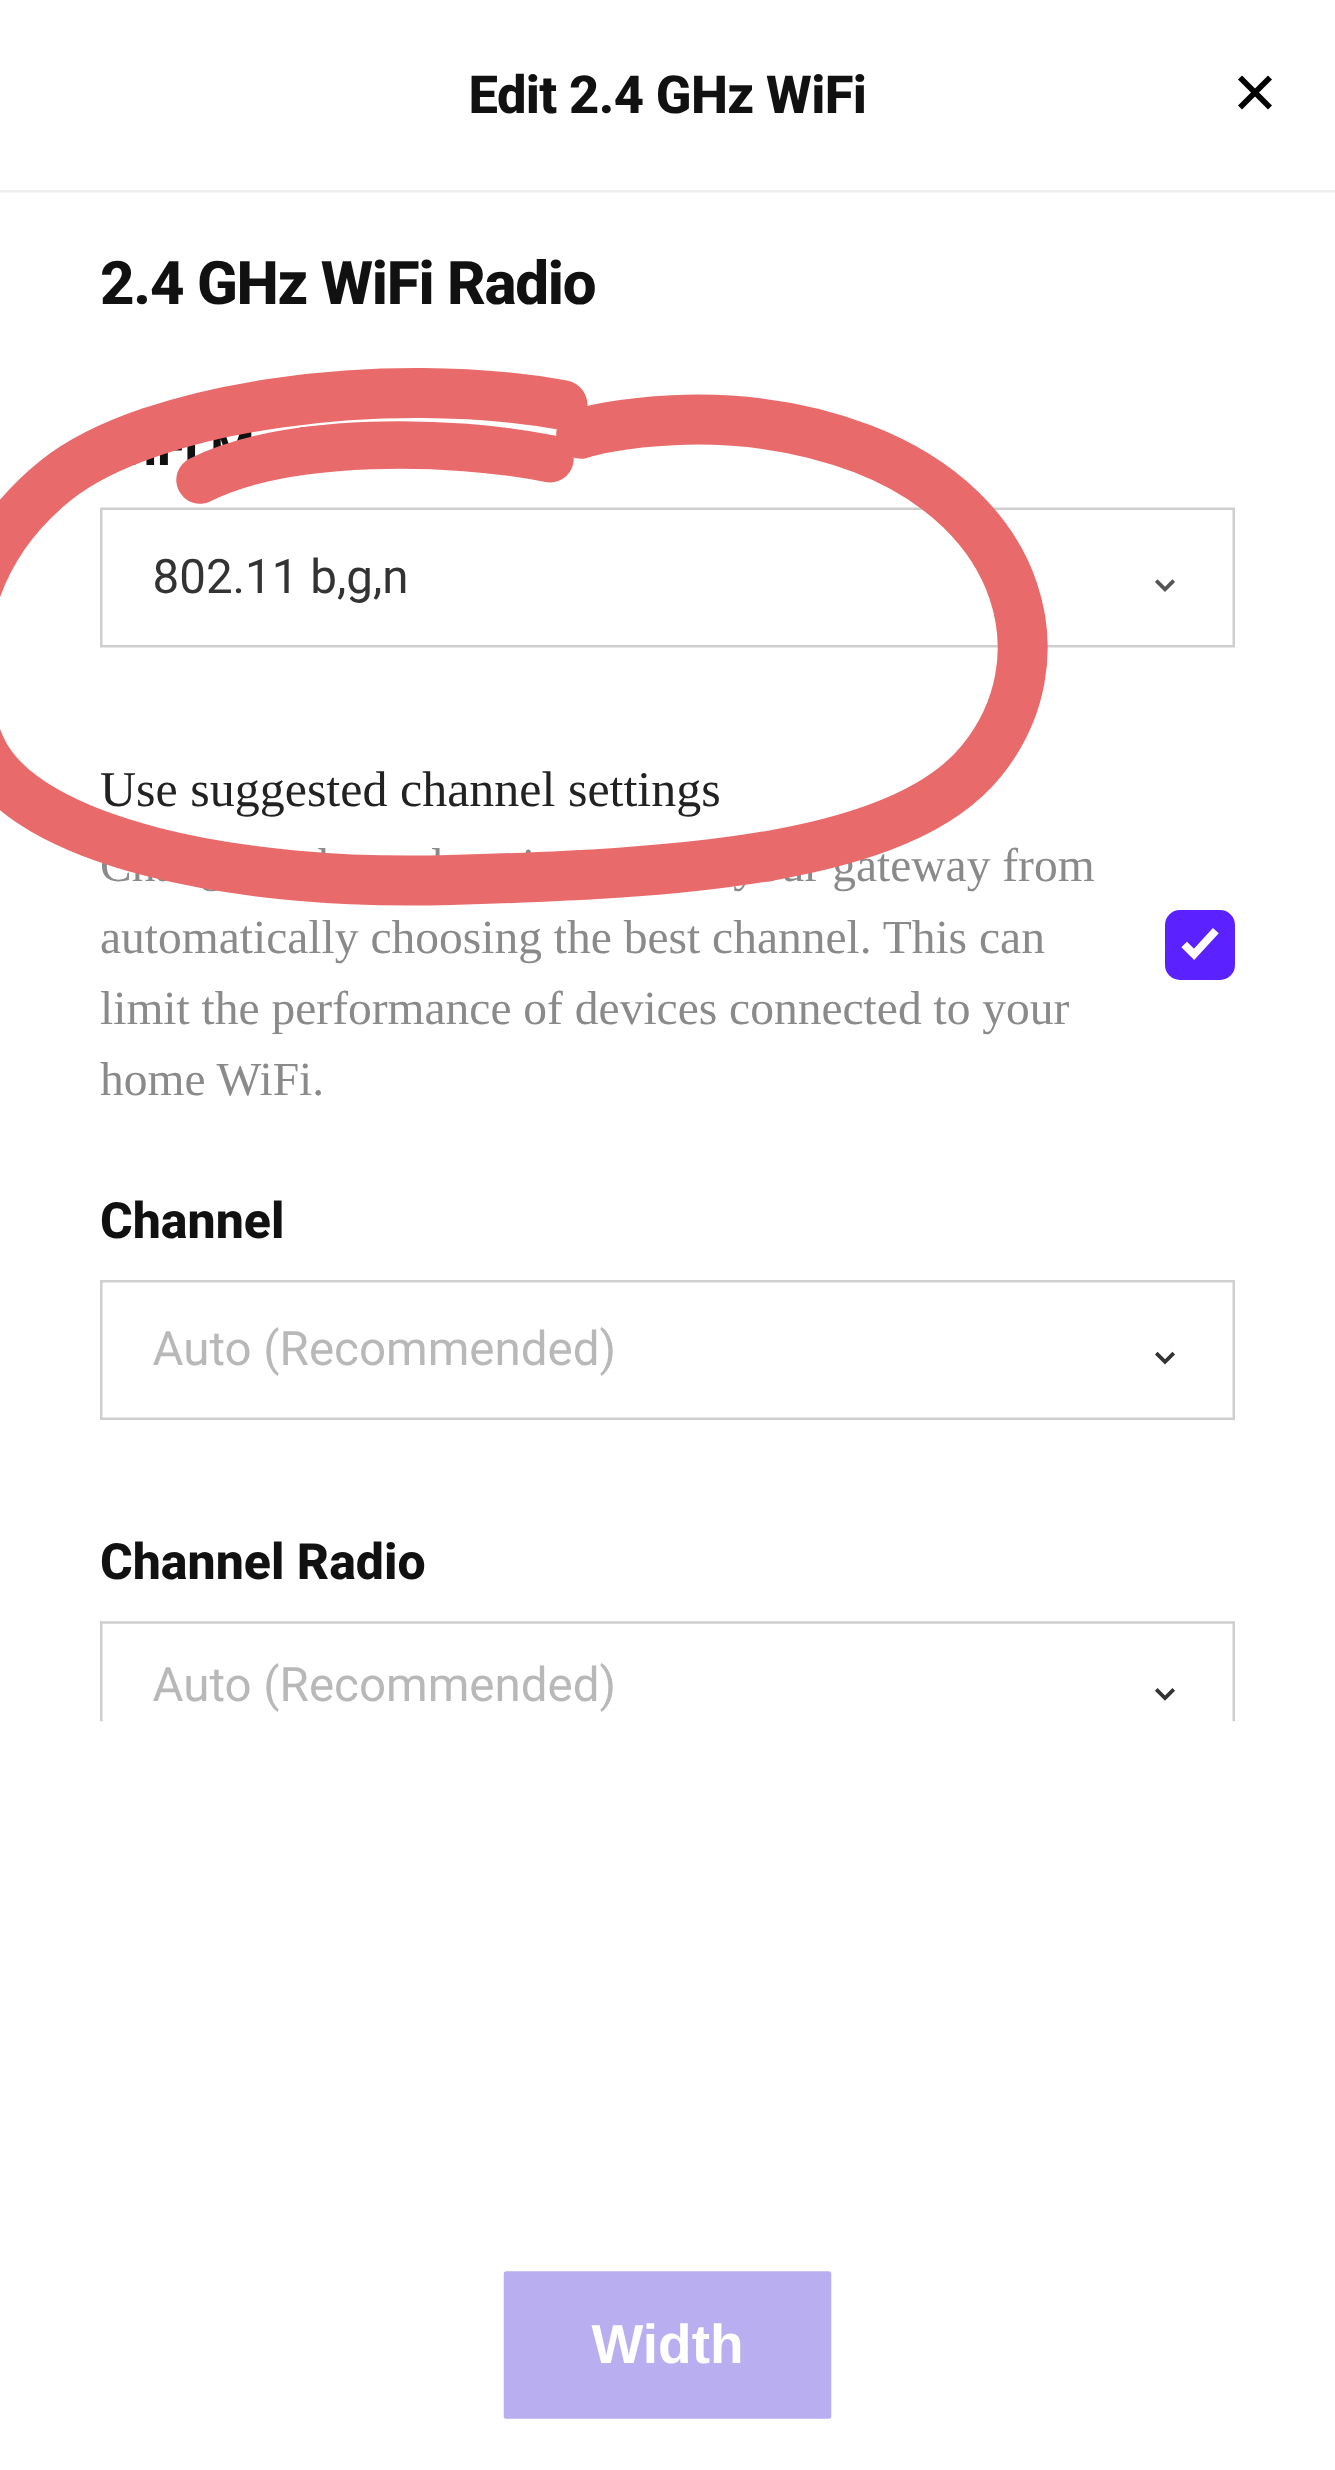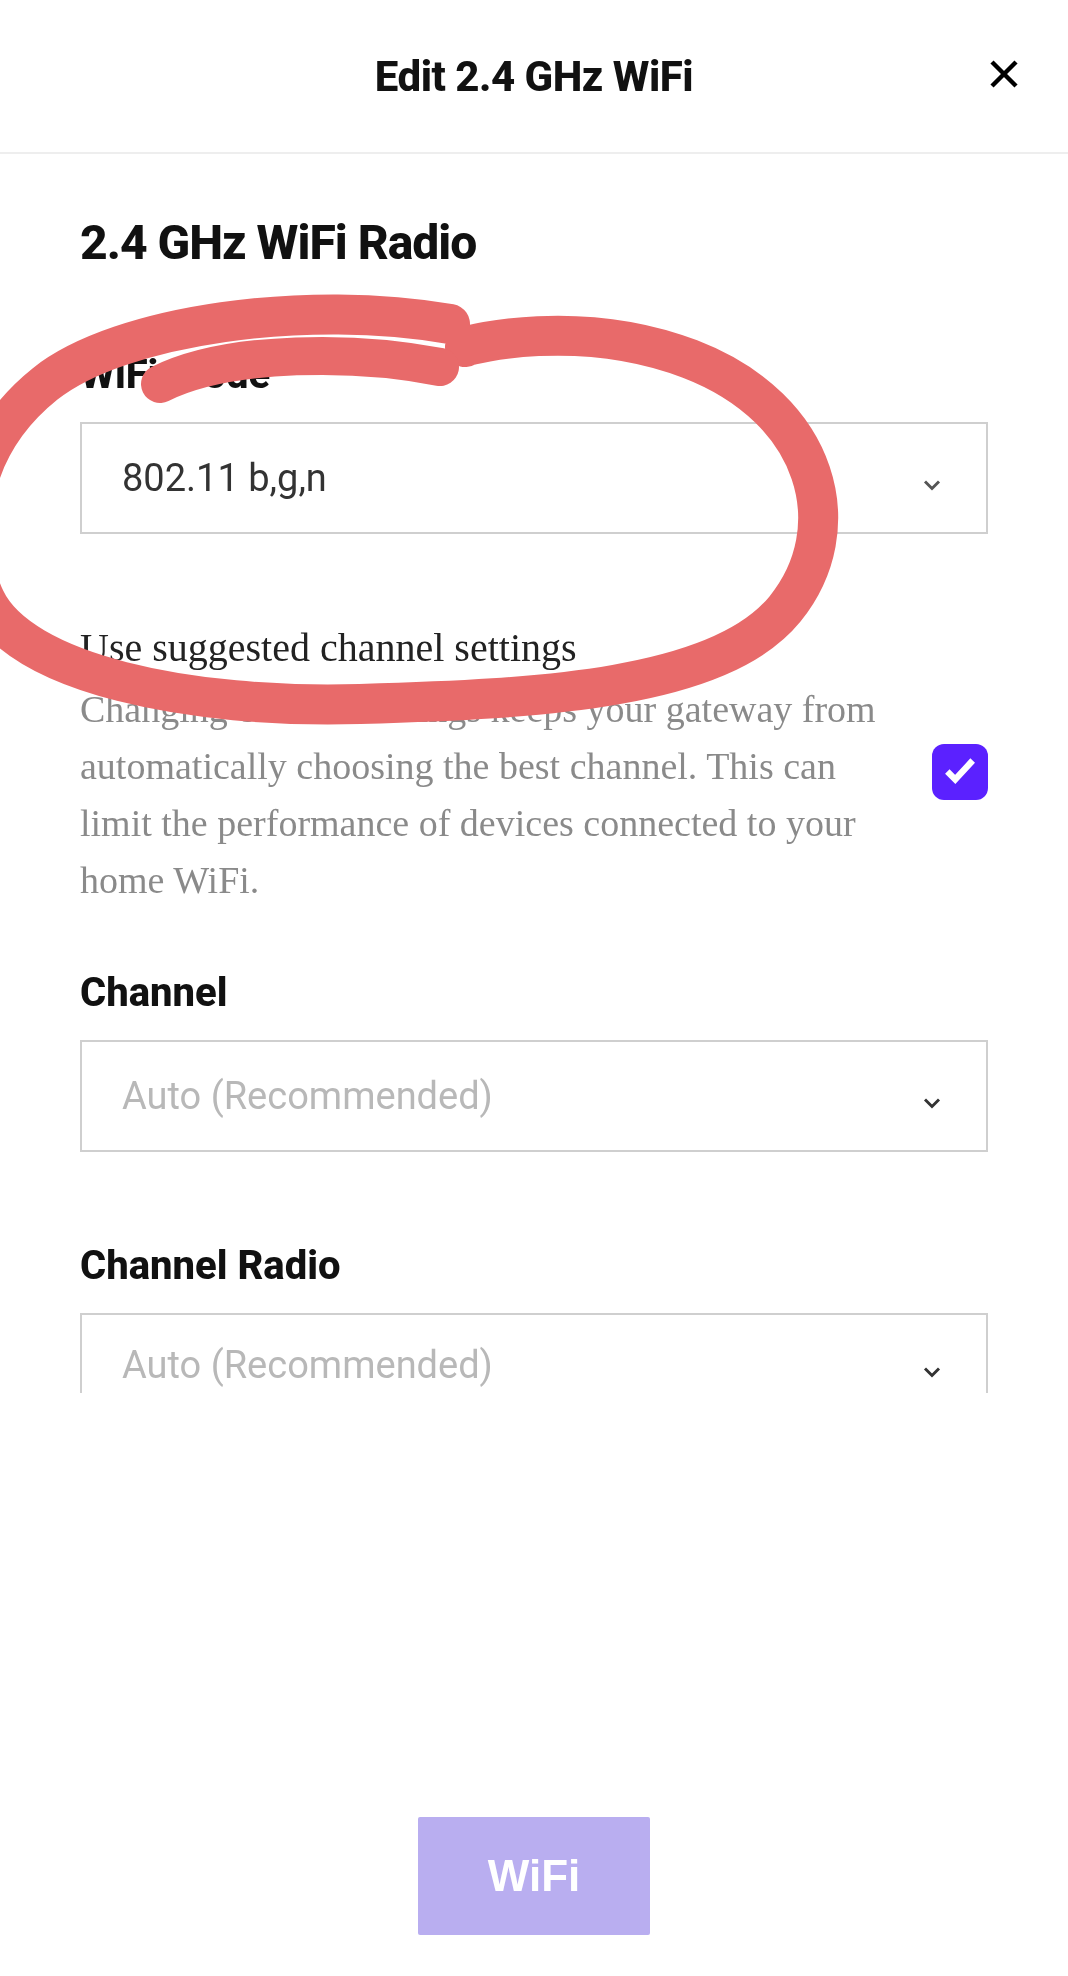--- a/index.html
+++ b/index.html
@@ -32,21 +32,21 @@
     width: 48px;
     height: 48px;
     display:flex;
     align-items:center;
     justify-content:center;
     cursor: pointer;
   }
   .close-btn svg { width: 36px; height: 36px; stroke: #000; stroke-width: 3; }
 
   .content {
-    padding: 60px 80px 0 80px;
+    padding: 44px 80px 0 80px;
     position: relative;
   }
 
   .section-title {
     font-size: 48px;
     font-weight: 800;
     letter-spacing: -1px;
     margin-bottom: 80px;
   }
 
@@ -225,14 +225,14 @@
     <span class="chevron">
       <svg viewBox="0 0 24 24">
           <polyline points="6 9 12 15 18 9"></polyline>
         </svg>
     </span>
   </div>
 
 </div>
 
 <div class="footer">
-  <button class="apply-btn">WiFi</button>
+  <button class="apply-btn">Width</button>
 </div>
 
 </body></html>

